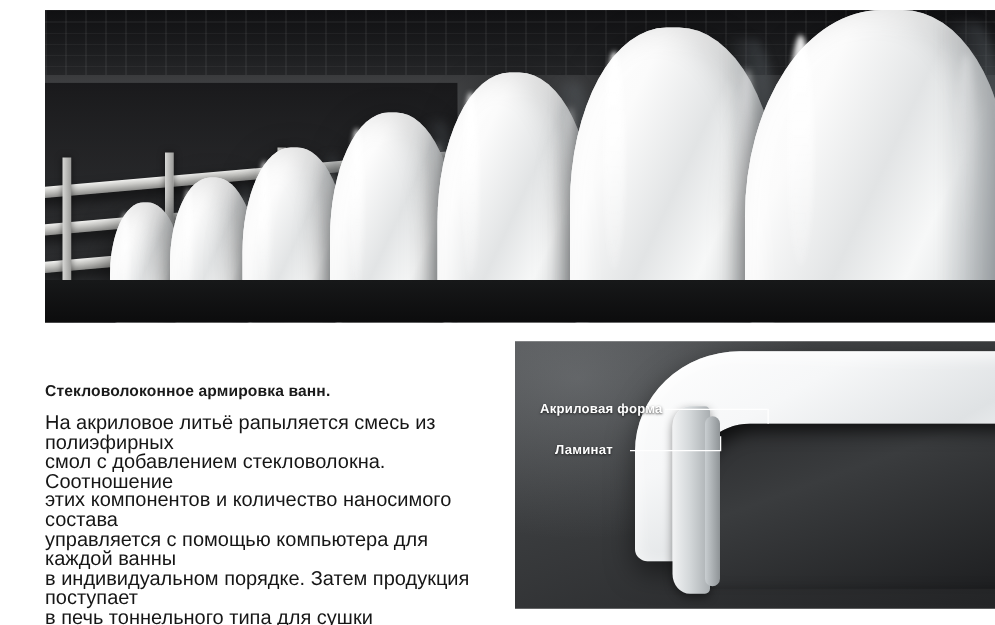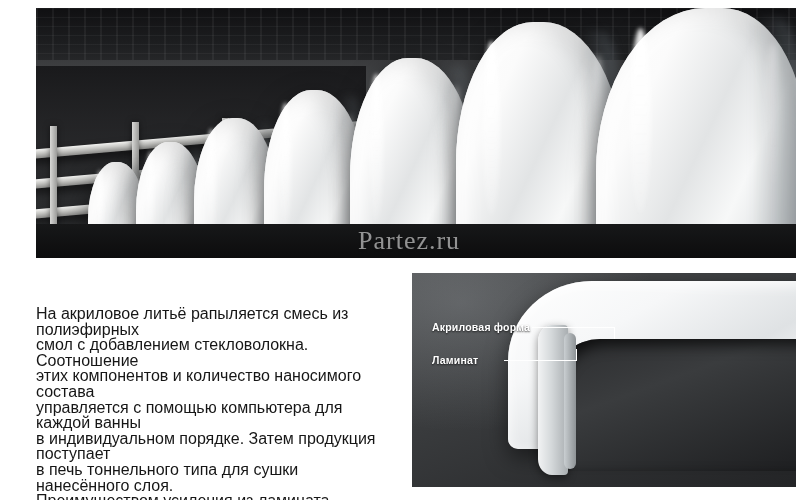--- a/index.html
+++ b/index.html
@@ -239,21 +239,21 @@
   .label {
     position: absolute;
     color: #ffffff;
     font-size: 10.5px;
     font-weight: bold;
     letter-spacing: 0.2px;
     white-space: nowrap;
     text-shadow: 0 1px 2px rgba(0,0,0,0.7);
   }
   .lbl-acryl { left: 20px; top: 48px; }
-  .lbl-lam   { left: 20px; top: 81px; }
+  .lbl-lam   { left: 32px; top: 81px; }
   .leader {
     position: absolute;
     height: 1px;
     background: #ffffff;
   }
   .leader-acryl { left: 120px; top: 54px; width: 82px; }
   .leader-lam   { left: 92px;  top: 87px; width: 72px; }
   .tick {
     position: absolute;
     width: 1px;
@@ -313,24 +313,24 @@
         <span class="shade"></span>
       </div>
     <div class="tub" style="left:508px; width:210px; height:250px; border-radius:52% 40% 6px 6px / 66% 54% 6px 6px;">
         <span class="spec"></span>
         <span class="spec2"></span>
         <span class="shade"></span>
       </div>
   </div>
 
   <div class="floor"></div>
-  <div class="watermark">Partez.ru</div>
 </div>
 
 <div class="text-block">
+  <h2 class="text-title">Стекловолоконное армировка ванн.</h2>
   <p class="text-body">На акриловое литьё рапыляется смесь из полиэфирных
 смол с добавлением стекловолокна. Соотношение
 этих компонентов и количество наносимого состава
 управляется с помощью компьютера для каждой ванны
 в индивидуальном порядке. Затем продукция поступает
 в печь тоннельного типа для сушки нанесённого слоя.
 Преимуществом усиления из ламината является его высокая
 прочность и жесткость, а также доступная цена готового
 продукта.</p>
 </div>

